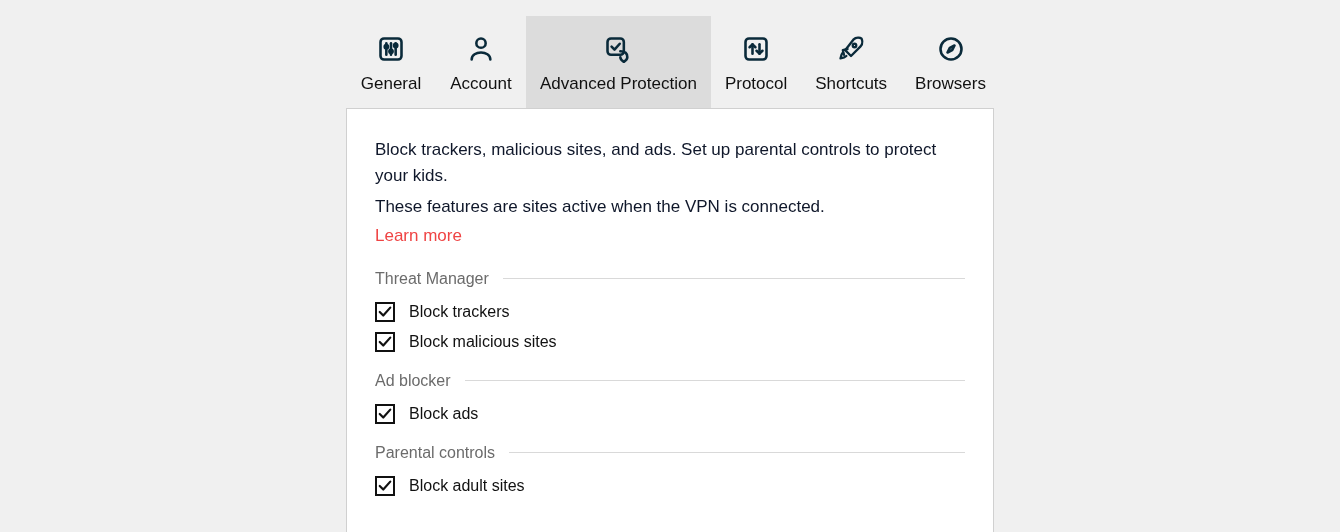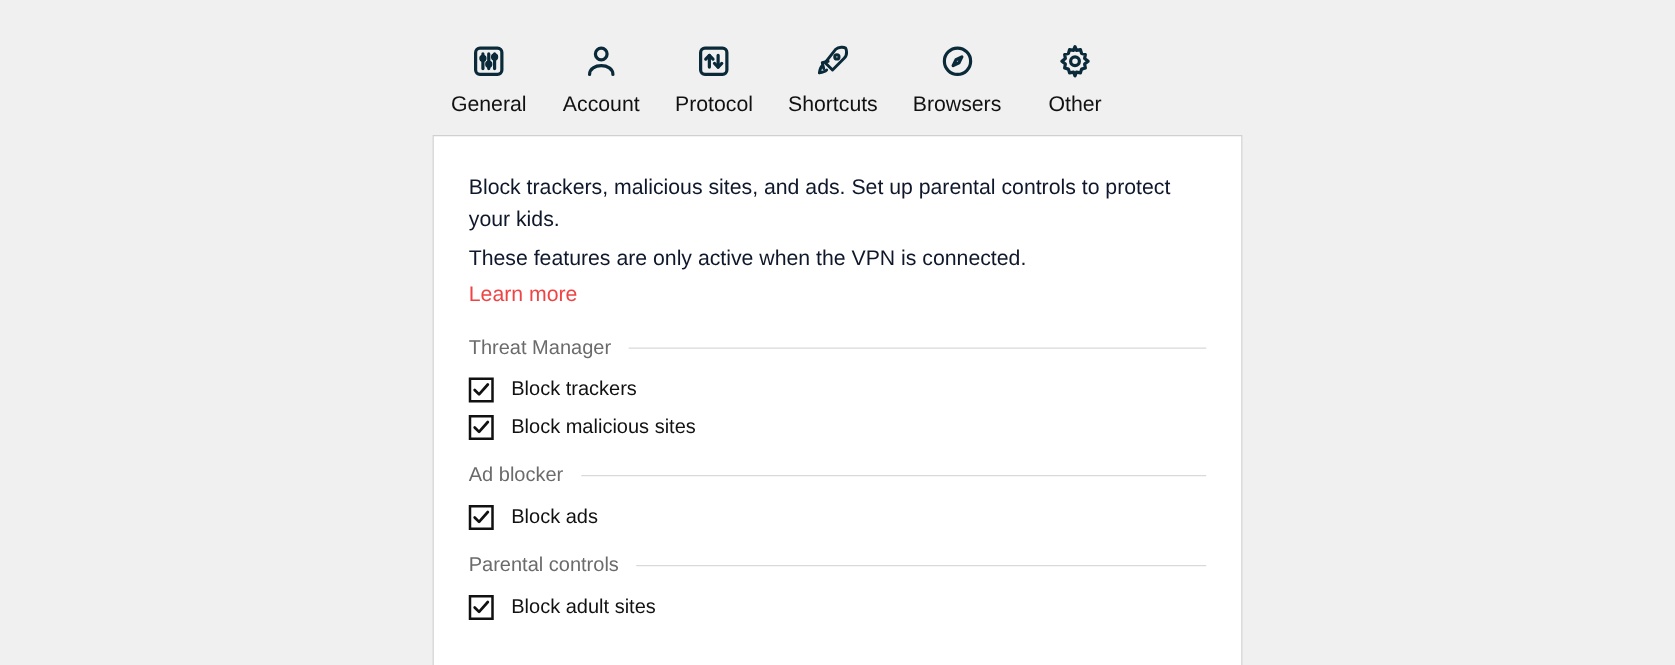--- a/index.html
+++ b/index.html
@@ -134,20 +134,30 @@
     <div class="tab">
       <span class="icon">
         <svg width="28" height="28" viewBox="0 0 24 24" fill="none" stroke="#0a2a3a" stroke-width="2.2" stroke-linecap="round" stroke-linejoin="round">
           <circle cx="12" cy="7" r="4"></circle>
           <path d="M4 21c0-4 4-6 8-6s8 2 8 6"></path>
         </svg>
       </span>
       <span class="label">Account</span>
     </div>
 
+    <div class="tab active">
+      <span class="icon">
+        <svg width="28" height="28" viewBox="0 0 24 24" fill="none" stroke="#0a2a3a" stroke-width="2.2" stroke-linecap="round" stroke-linejoin="round">
+          <rect x="3" y="3" width="14" height="14" rx="3"></rect>
+          <polyline points="6.5 10 9 12.5 13.5 7.5"></polyline>
+          <path d="M14 14 c4 0 6 2 6 5 c0 2 -3 4 -3 4 s-3-2 -3-4"></path>
+        </svg>
+      </span>
+      <span class="label">Advanced Protection</span>
+    </div>
 
     <div class="tab">
       <span class="icon">
         <svg width="28" height="28" viewBox="0 0 24 24" fill="none" stroke="#0a2a3a" stroke-width="2.2" stroke-linecap="round" stroke-linejoin="round">
           <rect x="3" y="3" width="18" height="18" rx="3"></rect>
           <line x1="9" y1="16" x2="9" y2="8"></line>
             <polyline points="6.5 10.5 9 8 11.5 10.5"></polyline>
           <line x1="15" y1="8" x2="15" y2="16"></line>
             <polyline points="12.5 13.5 15 16 17.5 13.5"></polyline>
         </svg>
@@ -170,35 +180,26 @@
     <div class="tab">
       <span class="icon">
         <svg width="28" height="28" viewBox="0 0 24 24" fill="none" stroke="#0a2a3a" stroke-width="2.2" stroke-linecap="round" stroke-linejoin="round">
           <circle cx="12" cy="12" r="9"></circle>
           <polygon points="15 9 13 13 9 15 11 11 15 9"></polygon>
         </svg>
       </span>
       <span class="label">Browsers</span>
     </div>
 
-    <div class="tab">
-      <span class="icon">
-        <svg width="28" height="28" viewBox="0 0 24 24" fill="none" stroke="#0a2a3a" stroke-width="2.2" stroke-linecap="round" stroke-linejoin="round">
-          <circle cx="12" cy="12" r="3"></circle>
-          <path d="M12 2l1 2.5 2.7-.5 .8 2.6 2.6.8-.5 2.7L21 12l-2.4 1.9.5 2.7-2.6.8-.8 2.6-2.7-.5L12 22l-1-2.5-2.7.5-.8-2.6-2.6-.8.5-2.7L3 12l2.4-1.9-.5-2.7 2.6-.8.8-2.6 2.7.5L12 2z"></path>
-        </svg>
-      </span>
-      <span class="label">Other</span>
-    </div>
 
   </div>
 
   <div class="content">
     <p class="desc">Block trackers, malicious sites, and ads. Set up parental controls to protect your kids.</p>
-    <p class="desc">These features are only active when the VPN is connected.</p>
+    <p class="desc">These features are sites active when the VPN is connected.</p>
     <a class="learn">Learn more</a>
 
     
     <div class="section">
       <div class="section-header">
         <span class="section-title">Threat Manager</span>
         <div class="section-line"></div>
       </div>
       <div class="check-row">
         <span class="checkbox">

